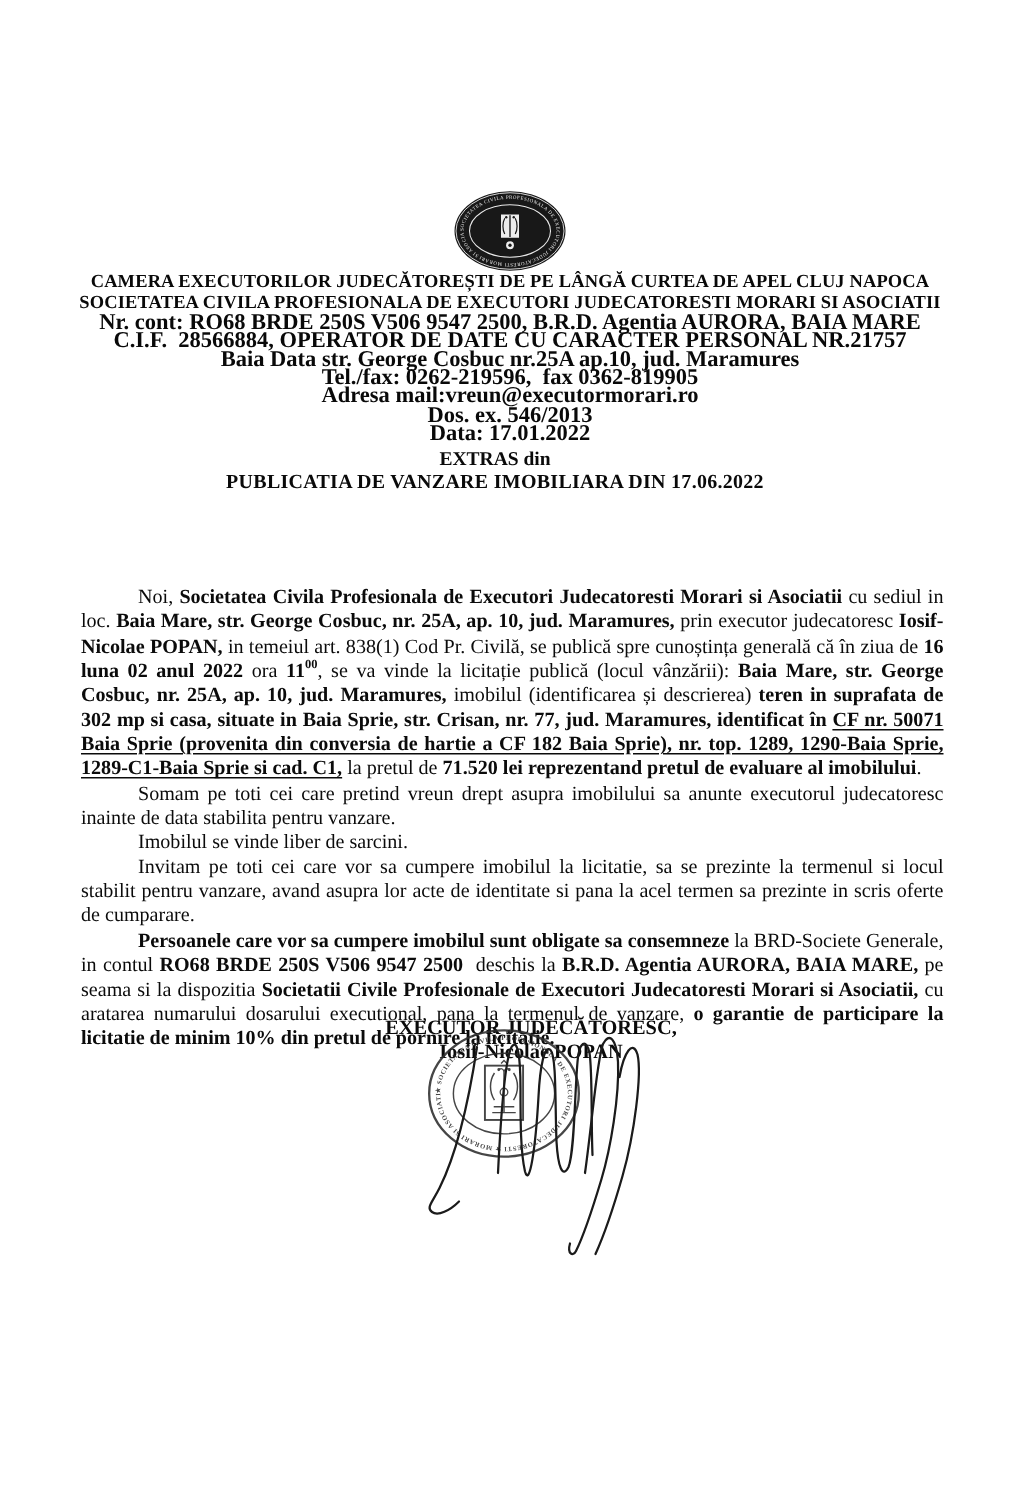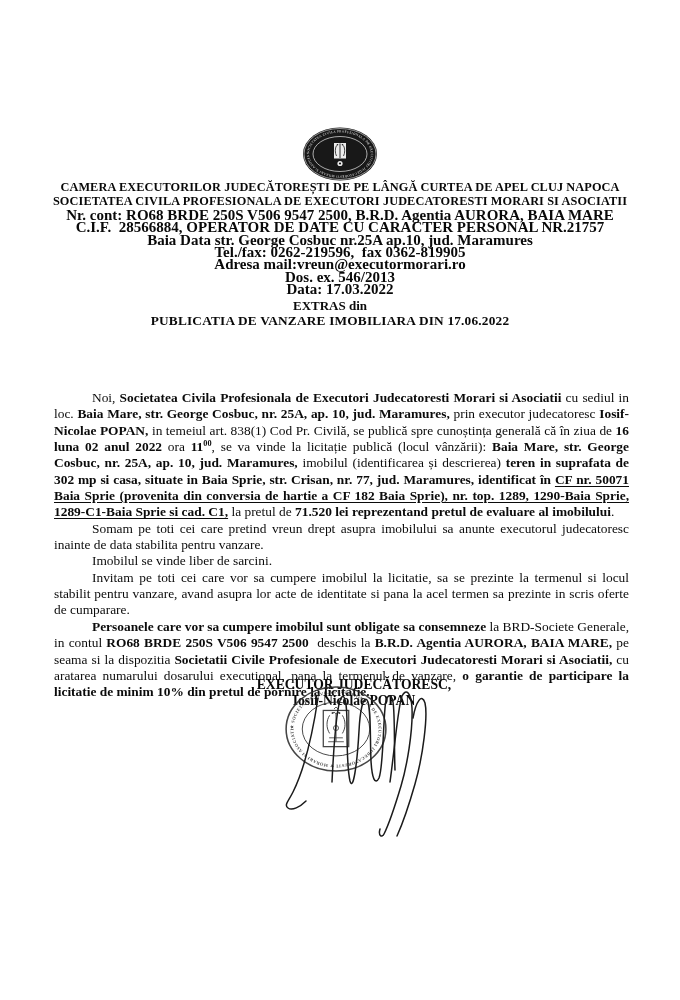--- a/index.html
+++ b/index.html
@@ -61,21 +61,21 @@
 
   <div class="header-block">
     <div class="hline h-big">CAMERA EXECUTORILOR JUDECĂTOREȘTI DE PE LÂNGĂ CURTEA DE APEL CLUJ NAPOCA</div>
     <div class="hline h-big">SOCIETATEA CIVILA PROFESIONALA DE EXECUTORI JUDECATORESTI MORARI SI ASOCIATII</div>
     <div class="hline h-sub">Nr. cont: RO68 BRDE 250S V506 9547 2500, B.R.D. Agentia AURORA, BAIA MARE</div>
     <div class="hline h-sub">C.I.F.  28566884, OPERATOR DE DATE CU CARACTER PERSONAL NR.21757</div>
     <div class="hline h-sub">Baia Data str. George Cosbuc nr.25A ap.10, jud. Maramures</div>
     <div class="hline h-sub">Tel./fax: 0262-219596,  fax 0362-819905</div>
     <div class="hline h-sub">Adresa mail:vreun@executormorari.ro</div>
     <div class="hline h-sub">Dos. ex. 546/2013</div>
-    <div class="hline h-sub">Data: 17.03.2022</div>
+    <div class="hline h-sub">Data: 17.01.2022</div>
   </div>
 
   <div class="title-block">
     <div class="t1">EXTRAS din</div>
     <div class="t2">PUBLICATIA DE VANZARE IMOBILIARA DIN 17.06.2022</div>
   </div>
 
   <div class="body-block">
       <p class="indent"><span>Noi, </span><span class="b">Societatea Civila Profesionala de Executori Judecatoresti Morari si Asociatii</span><span> cu sediul in loc. </span><span class="b">Baia Mare, str. George Cosbuc, nr. 25A, ap. 10, jud. Maramures,</span><span> prin executor judecatoresc </span><span class="b">Iosif-Nicolae POPAN,</span><span> in temeiul art. 838(1) Cod Pr. Civilă, se publică spre cunoștința generală că în ziua de </span><span class="b">16 luna 02 anul 2022</span><span> ora </span><span class="b">11</span><span class="b sup">00</span><span>, se va vinde la licitație publică (locul vânzării): </span><span class="b">Baia Mare, str. George Cosbuc, nr. 25A, ap. 10, jud. Maramures,</span><span> imobilul (identificarea și descrierea) </span><span class="b">teren in suprafata de 302 mp si casa, situate in Baia Sprie, str. Crisan, nr. 77, jud. Maramures, identificat în </span><span class="b u">CF nr. 50071 Baia Sprie (provenita din conversia de hartie a CF 182 Baia Sprie), nr. top. 1289, 1290-Baia Sprie, 1289-C1-Baia Sprie si cad. C1,</span><span> la pretul de </span><span class="b">71.520 lei reprezentand pretul de evaluare al imobilului</span><span>.</span></p>
       <p class="indent"><span>Somam pe toti cei care pretind vreun drept asupra imobilului sa anunte executorul judecatoresc inainte de data stabilita pentru vanzare.</span></p>

